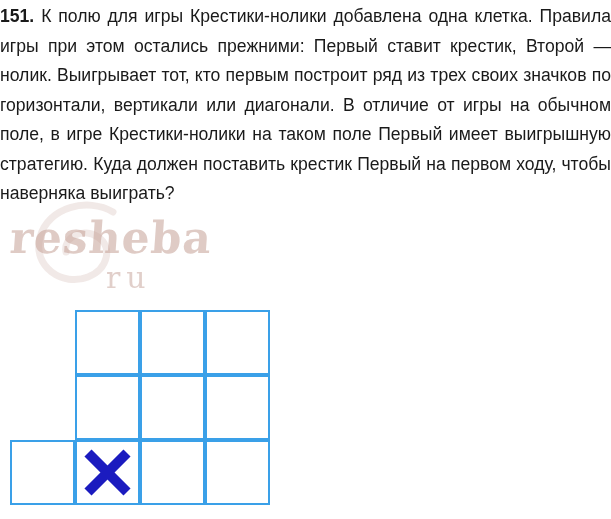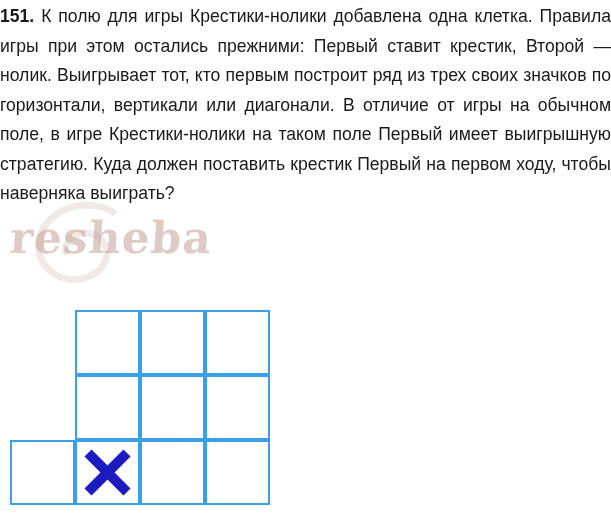--- a/index.html
+++ b/index.html
@@ -102,20 +102,21 @@
   <div class="problem-text">
     <span class="num">151.</span>
     <span>К полю для игры Крестики-нолики добавлена одна клетка. Правила игры при этом остались прежними: Первый ставит крестик, Второй — нолик. Выигрывает тот, кто первым построит ряд из трех своих значков по горизонтали, вертикали или диагонали. В отличие от игры на обычном поле, в игре Крестики-нолики на таком поле Первый имеет выигрышную стратегию. Куда должен поставить крестик Первый на первом ходу, чтобы наверняка выиграть?</span>
   </div>
 
   <div class="watermark">
     <svg class="wm-swirl" viewBox="0 0 120 120">
       <path d="M95,20 C70,5 30,15 22,45 C14,75 45,95 70,85 C90,77 95,55 80,45 C65,35 45,45 48,60" fill="none" stroke="rgba(196,160,150,0.45)" stroke-width="7" stroke-linecap="round"></path>
     </svg>
     <div class="wm-text">resheba</div>
+    <div class="wm-sub">ru</div>
   </div>
 
   <div class="figure">
 
     <div class="cell" style="left:75px; top:10px; width:65px; height:65px;"></div>
     <div class="cell" style="left:140px; top:10px; width:65px; height:65px;"></div>
     <div class="cell" style="left:205px; top:10px; width:65px; height:65px;"></div>
 
     <div class="cell" style="left:75px; top:75px; width:65px; height:65px;"></div>
     <div class="cell" style="left:140px; top:75px; width:65px; height:65px;"></div>

